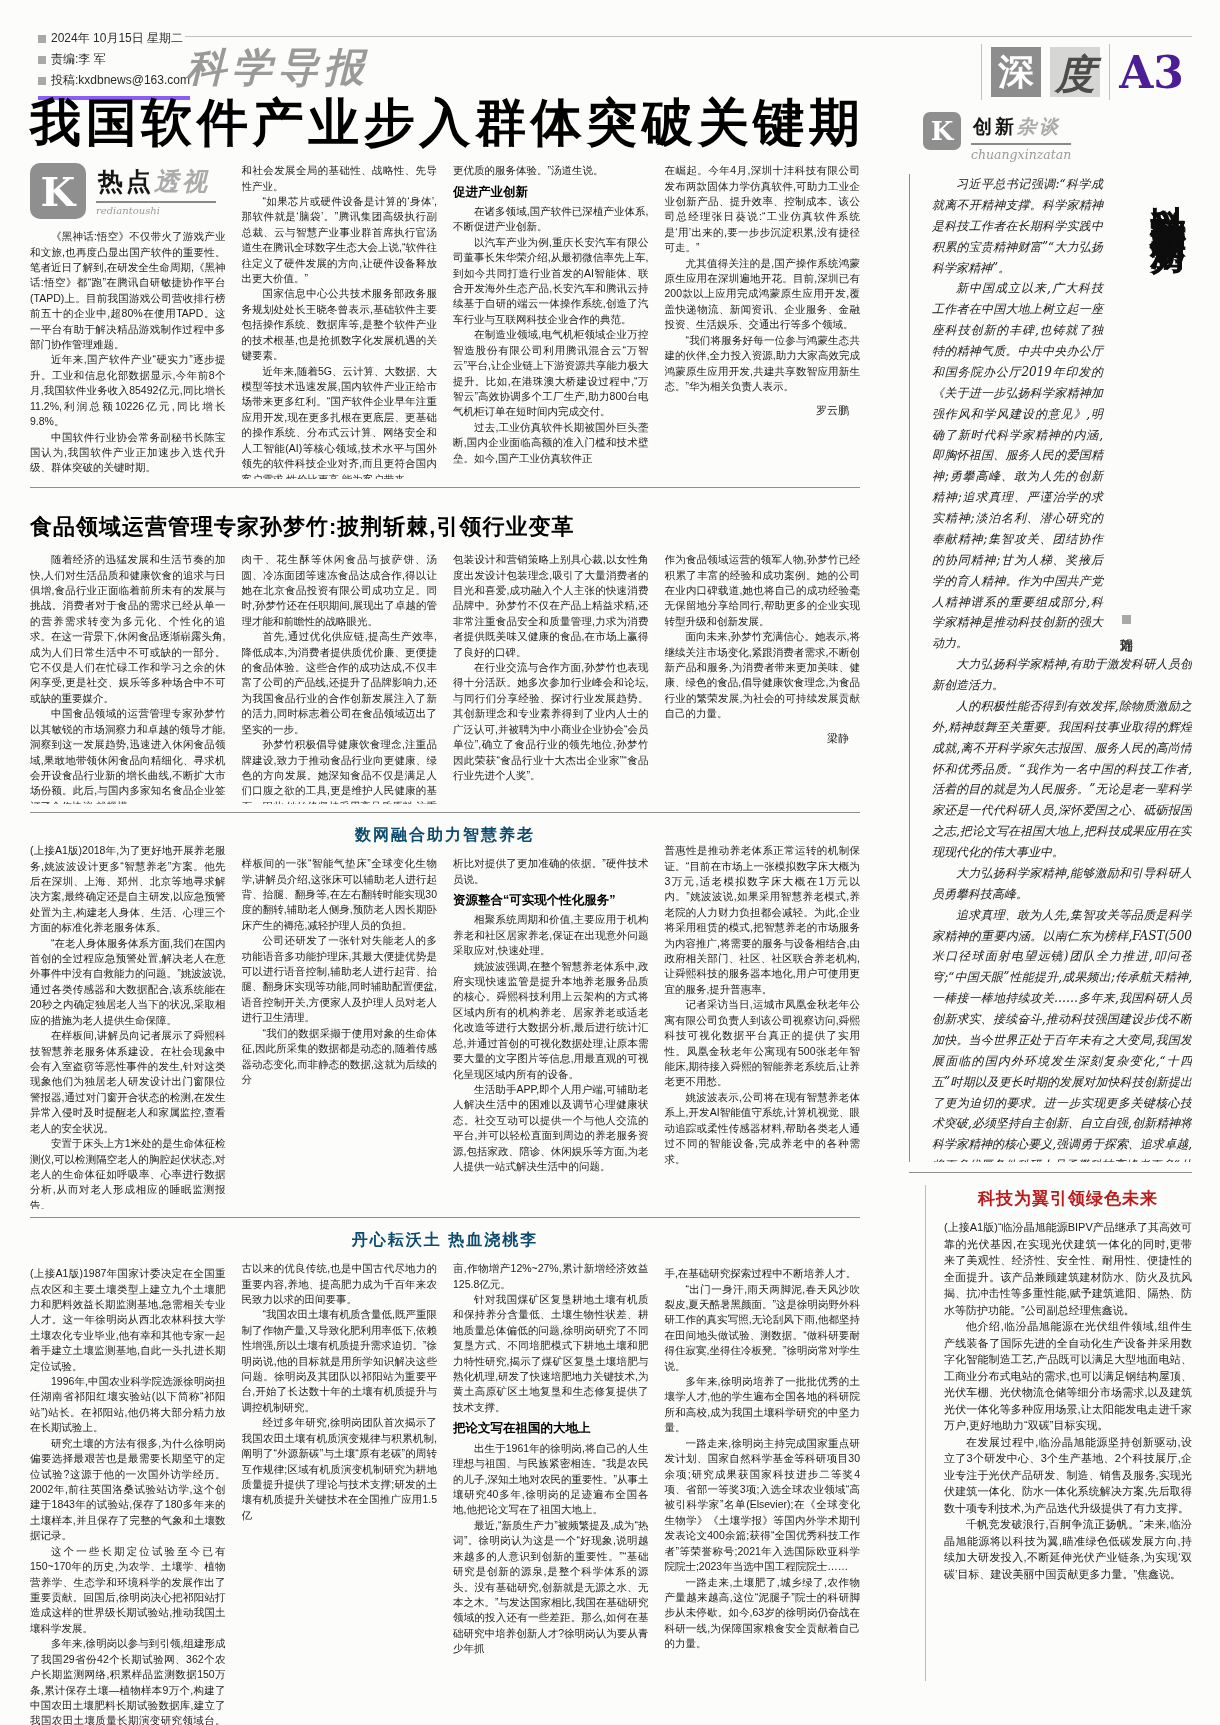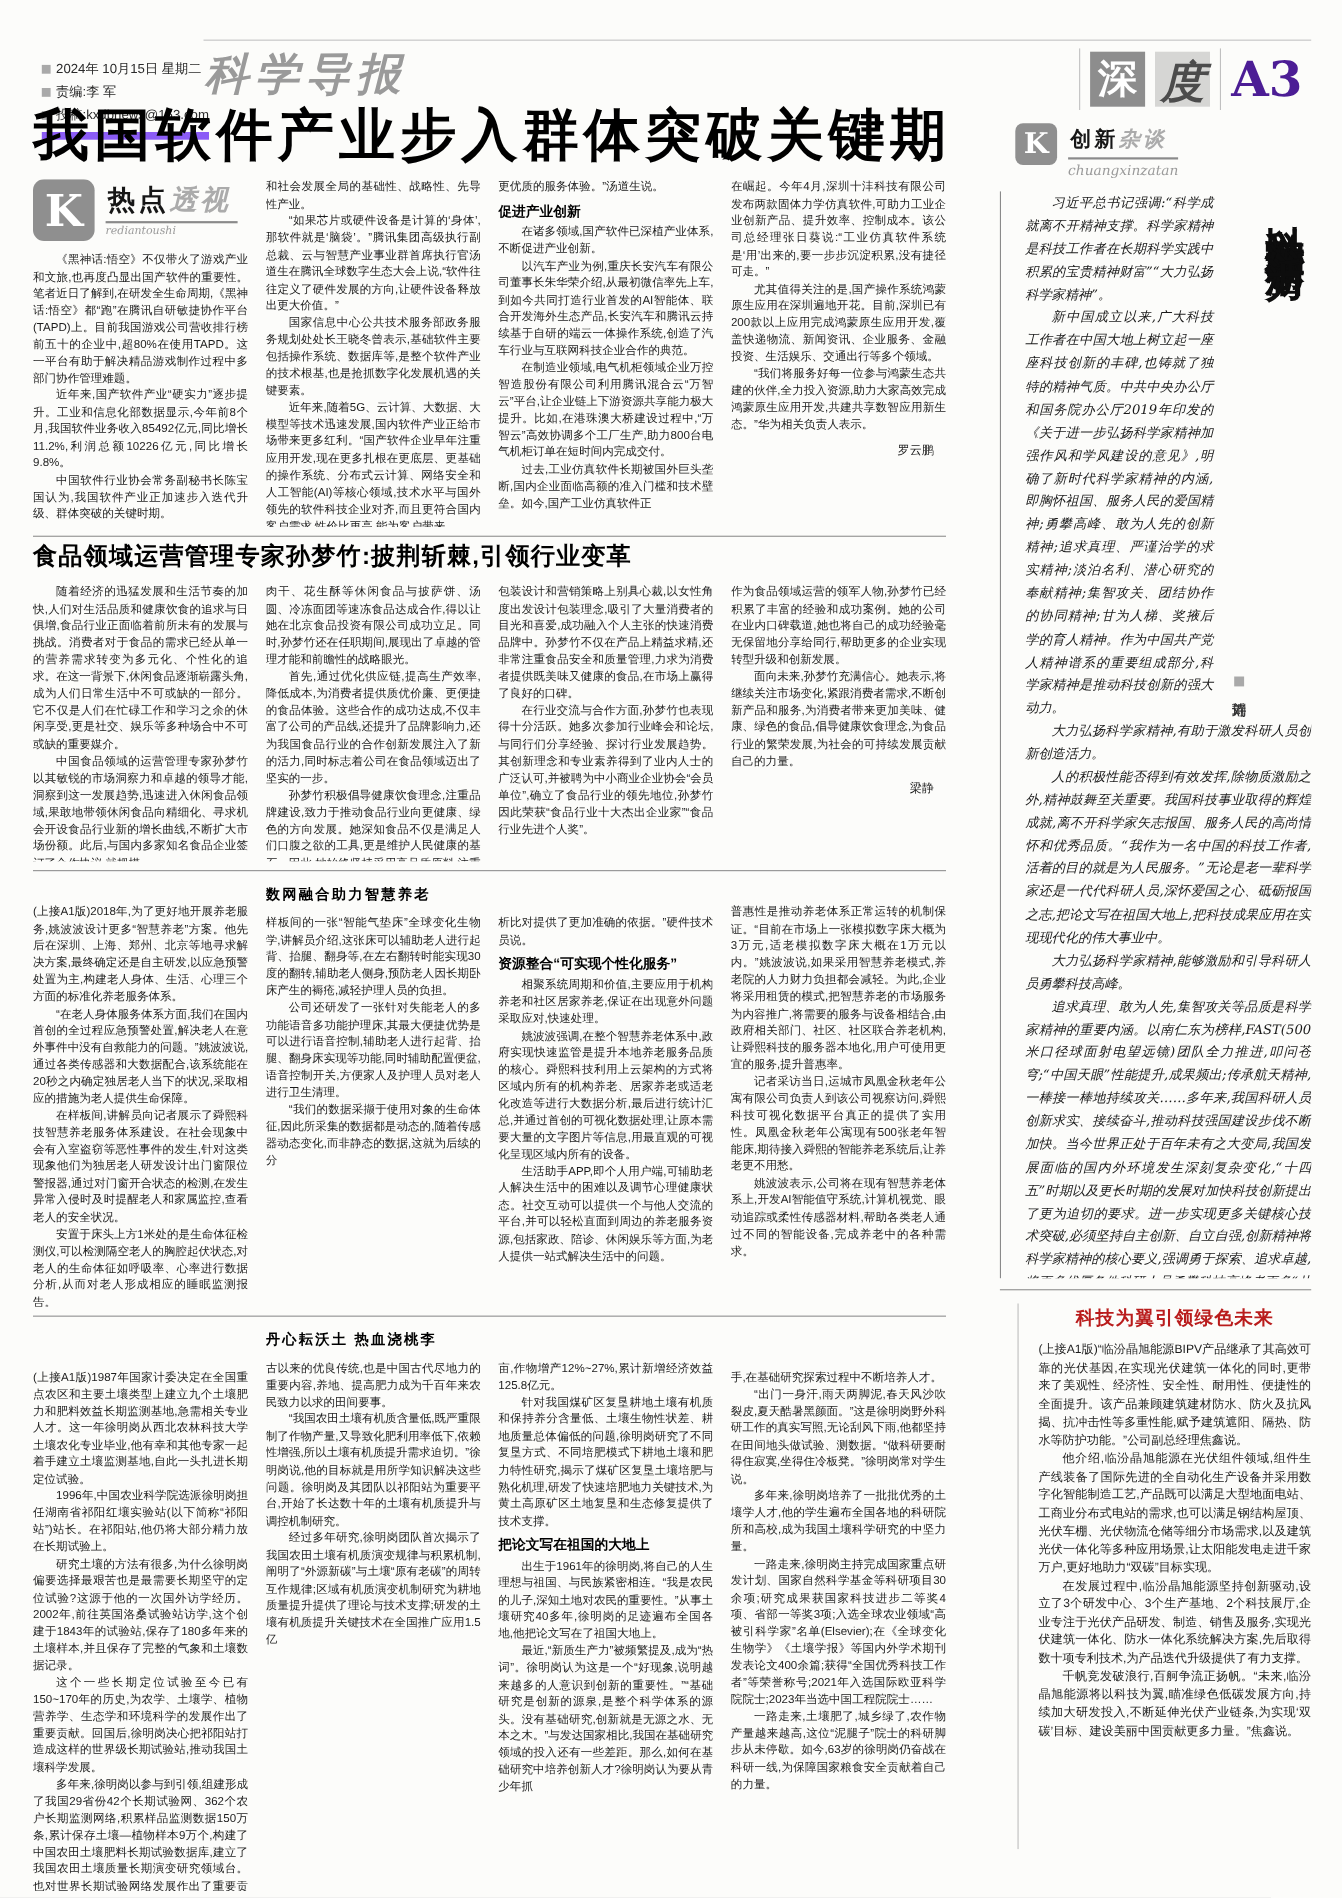--- a/index.html
+++ b/index.html
@@ -5,21 +5,21 @@
   * { margin:0; padding:0; box-sizing:border-box; }
   html,body { background:#e8e8e6; }
   .page {
     position:relative; width:1220px; height:1725px; margin:0 auto;
     background:#fcfcfa; color:#1c1c1c; overflow:hidden;
     font-family:"Liberation Sans", sans-serif;
   }
   
   .topline { position:absolute; left:185px; right:28px; top:36px; height:1px; background:#c2c2c2; }
   .datebox { position:absolute; left:38px; top:26px; font-size:12px; color:#2a2a2a;
-             border-bottom:7px solid #8b5cf6; padding-bottom:7px;margin-top:24px; }
+             border-bottom:4px solid #8b5cf6; padding-bottom:7px; }
   .datebox .hline { display:flex; align-items:center; gap:5px; margin-top:4px; white-space:nowrap; }
   .sq { display:inline-block; width:8px; height:8px; background:#a9a9a9; }
   .masthead { position:absolute; left:186px; top:40px; font-family:"DejaVu Serif", serif;
               font-style:italic; font-weight:bold; font-size:40px; color:#9a9a9a; letter-spacing:6px; }
   .sectionbox { position:absolute; right:36px; top:44px; display:flex; align-items:center; gap:9px; }
   .vbar { width:1px; height:56px; background:#c0c0c0; }
   .sq-deep { width:50px; height:50px; background:#8d8d8d; color:#fff; font-size:36px; font-weight:bold;
              display:grid; place-items:center; }
   .sq-du { width:50px; height:50px; background:#d6d6d4; color:#4c4c4c; font-size:40px;
            font-family:"DejaVu Serif", serif; font-style:italic; font-weight:bold;
@@ -31,25 +31,25 @@
                text-align:justify; text-align-last:justify; color:#000; }
   .band { display:flex; gap:16px; overflow:hidden; }
   .band .col { flex:1 1 0; overflow:hidden; }
   .bandA { height:316px; margin-top:12px; }
   .bandB { height:252px; }
   .bandC { height:388px; margin-top:8px;gap:16px; }
   .bandD { height:514px; margin-top:8px; }
   .centerwrap { flex:2.08 1 0; display:flex; flex-direction:column; overflow:hidden; }
   .centerwrap .twocol { display:flex; gap:16px; flex:1; overflow:hidden; }
   .centerwrap .twocol .col { flex:1 1 0; }
-  .center-head { font-size:13px; font-weight:bold; margin:4px 0 10px; color:#000000; letter-spacing:2px; }
+  .center-head { font-size:16px; font-weight:bold; text-align:center; margin:4px 0 10px; color:#0c4a6e; letter-spacing:2px; }
   .pad-top-sm { padding-top:22px; }
   .pad-top-md { padding-top:40px; }
   hr.rule { border:0; border-top:1px solid #8f8f8f; margin:8px 0 0; }
-  .food-head { font-size:22px; font-weight:bold; color:#000; margin:3px 0 10px; letter-spacing:1px; }
+  .food-head { font-size:22px; font-weight:bold; color:#000; margin:24px 0 10px; letter-spacing:1px; }
   
   .txt p { font-size:10.5px; line-height:1.47; text-align:justify; text-indent:2em; color:#1c1c1c; }
   .txt p.t-cont { text-indent:0; }
   .txt p.t-sub { text-indent:0; font-size:12.5px; font-weight:bold; margin:4px 0 3px; color:#000; }
   .txt p.t-by { text-align:right; text-indent:0; padding-right:1em; margin-top:8px; font-size:11px; }
   
   .kicker { display:flex; gap:10px; align-items:flex-start; margin-bottom:10px; }
   .klogo { width:56px; height:56px; background:#8f8f8f; border-radius:10px; color:#fff;
            font-family:"DejaVu Serif", serif; font-weight:bold; font-size:40px;
            display:grid; place-items:center; }

